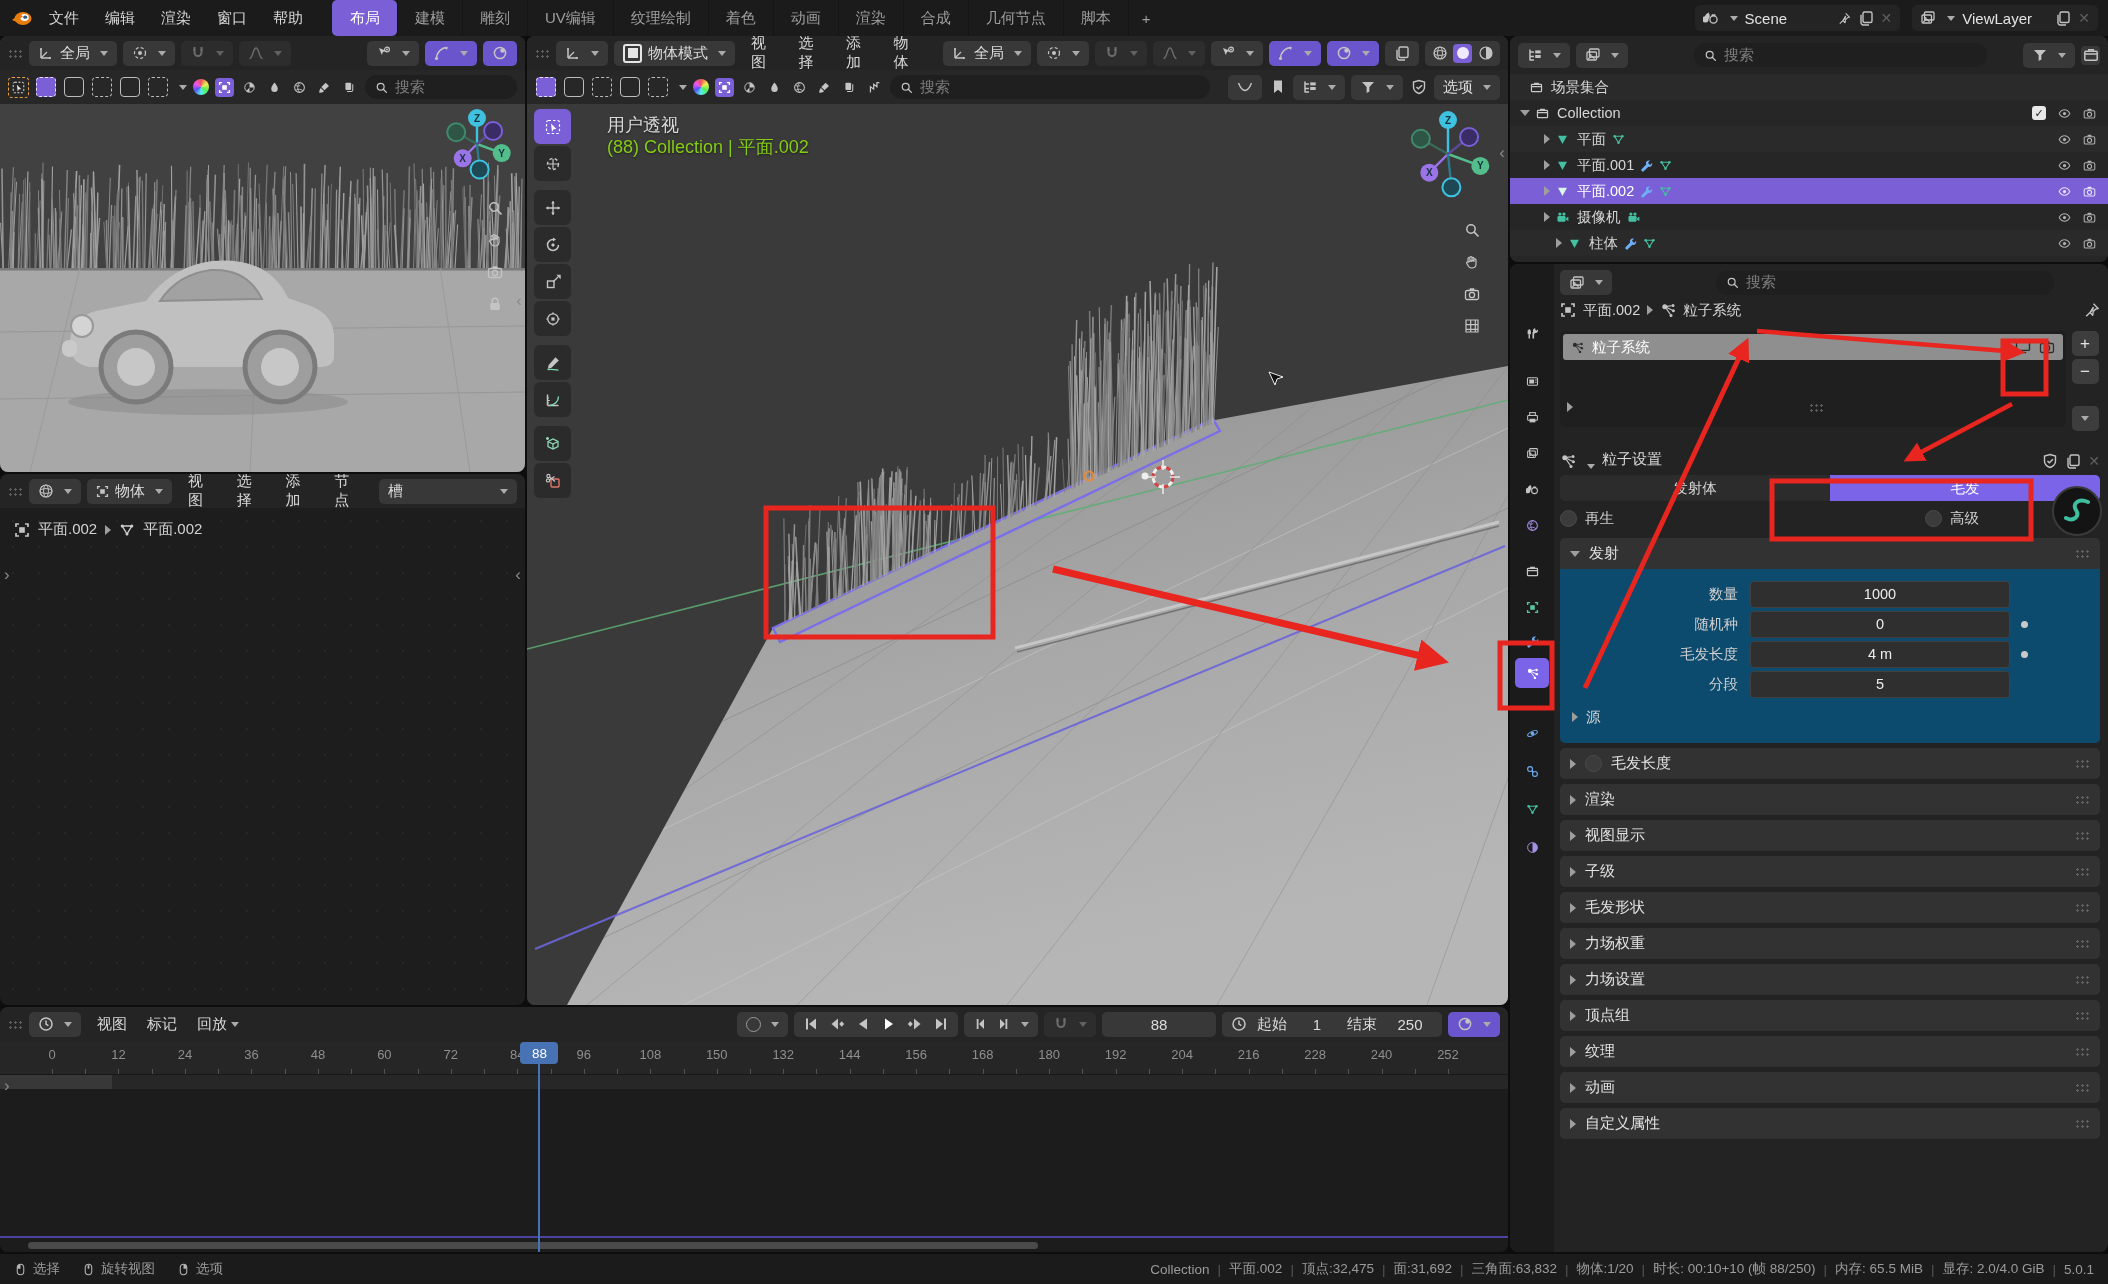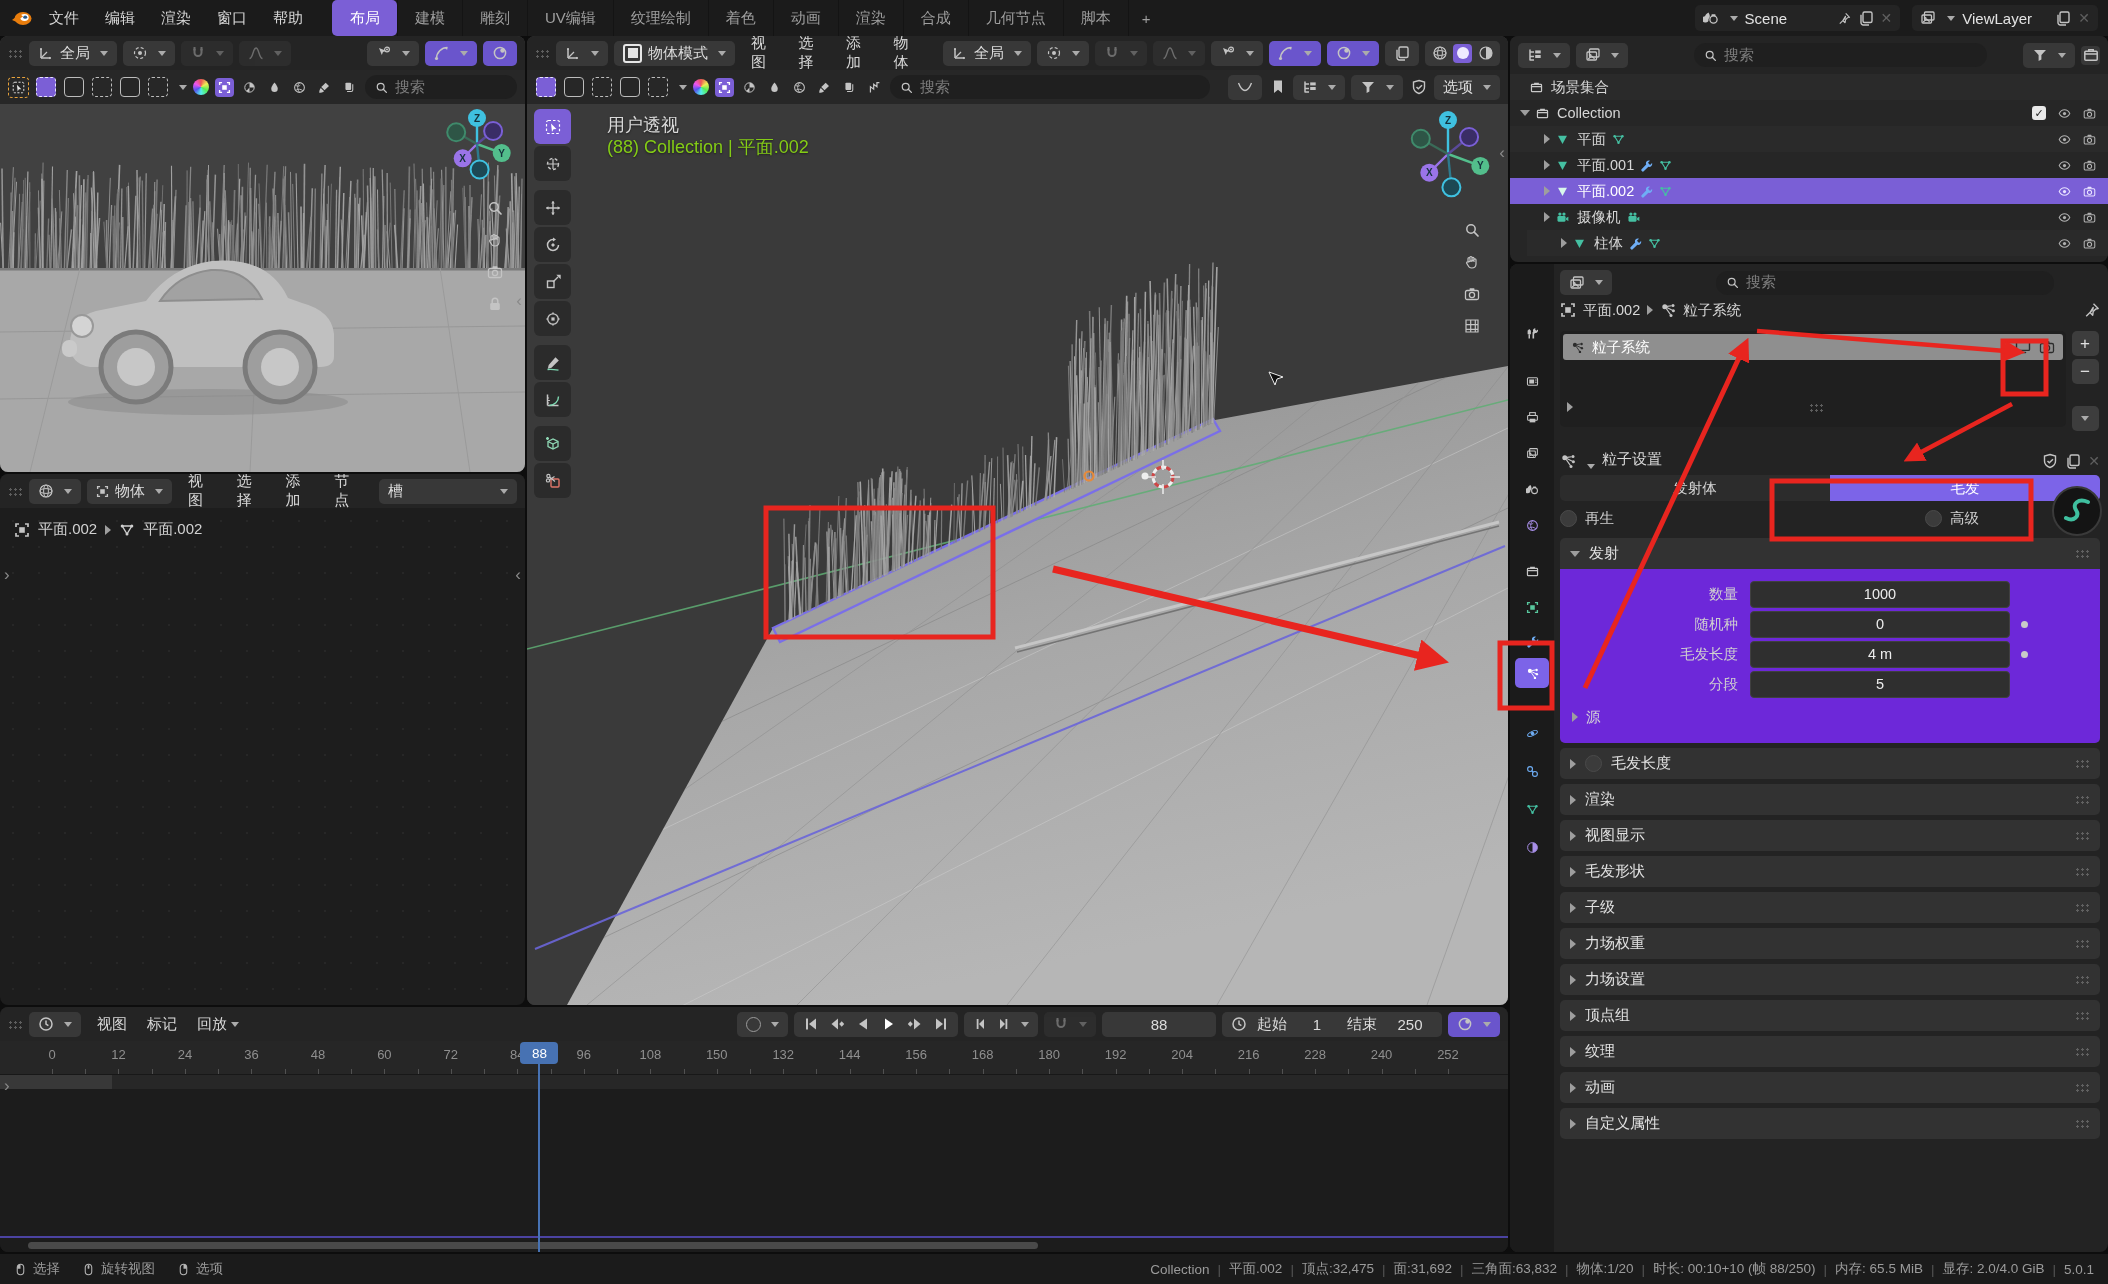--- a/index.html
+++ b/index.html
@@ -79,21 +79,21 @@
   .sqbtn{width:27px;height:25px;background:#3d3d3d;border-radius:5px;color:#e3e3e3;display:flex;align-items:center;justify-content:center;font-size:17px;}
   .psetrow{display:flex;align-items:flex-end;gap:7px;height:30px;margin-top:8px;color:#dadada;}
   .typerow{display:flex;margin-top:6px;border-radius:5px;overflow:hidden;height:26px;}
   .typerow .tb{flex:1;display:flex;align-items:center;justify-content:center;background:#2c2c2c;color:#d6d6d6;font-size:14.5px;}
   .typerow .tb.on{background:#7c64e8;color:#fff;}
   .chkrow{display:flex;align-items:center;height:30px;margin-top:2px;color:#cfcfcf;font-size:14.5px;}
   .chk{width:15px;height:15px;border-radius:3px;background:#3b3b3b;border:1px solid #4a4a4a;margin-right:8px;flex:0 0 auto;}
   .chk.circ{border-radius:50%;}
   .panel{background:#323232;border-radius:5px;margin-top:5px;}
   .phead{display:flex;align-items:center;gap:9px;height:31px;padding:0 10px;color:#e2e2e2;font-size:15px;}
-  .pbody{background:#6d28d9;border-radius:0 0 5px 5px;padding:10px 0 12px;}
+  .pbody{background:#0c4a6e;border-radius:0 0 5px 5px;padding:10px 0 12px;}
   .frow{display:flex;align-items:center;height:30px;padding-right:8px;}
   .frow .lbl{width:178px;text-align:right;color:#cfcfcf;font-size:14.5px;flex:0 0 auto;}
   .frow .fld{margin-left:12px;width:258px;height:25px;background:#2f2f2f;border:1px solid #404040;border-radius:4px;color:#ededed;display:flex;align-items:center;justify-content:center;font-size:14.5px;}
   .frow .dot{width:7px;height:7px;border-radius:50%;background:#c9c9c9;margin-left:11px;flex:0 0 auto;}
   .subrow{display:flex;align-items:center;gap:8px;color:#d6d6d6;height:28px;padding:0 12px;font-size:14.5px;margin-top:4px;}
   
   #tl{left:0;top:1007px;width:1508px;height:245px;background:#1e1e1e;}
   #tl .hdr{height:34px;}
   #ruler{position:relative;height:33px;background:#262626;border-bottom:1px solid #181818;}
   .tick{position:absolute;top:6px;width:40px;margin-left:-20px;text-align:center;color:#8f8f8f;font-size:13px;}
@@ -1765,21 +1765,21 @@
           </svg>
           <span class="rt">
             <svg class="ic sm" style="color: rgb(176, 176, 176);">
               <use href="#s-eye"></use>
             </svg>
             <svg class="ic sm" style="color: rgb(176, 176, 176);">
               <use href="#s-cam"></use>
             </svg>
           </span>
         </div>
-        <div class="orow" style="padding-left: 34px; margin-left: 17px;">
+        <div class="orow" style="padding-left: 46px;">
           <span class="tri-r"></span>
           <svg class="ic sm" style="color: rgb(69, 192, 162);">
             <use href="#s-tri"></use>
           </svg>
           <span class="name">柱体</span>
           <svg class="ic sm" style="color: rgb(111, 174, 245);">
             <use href="#s-wrench"></use>
           </svg>
           <svg class="ic sm" style="color: rgb(69, 192, 162);">
             <use href="#s-tridata"></use>
@@ -2012,29 +2012,29 @@
             <div class="phead">
               <span class="tri-r"></span>
               <span>视图显示</span>
               <span class="sp"></span>
               <span class="grip6"></span>
             </div>
           </div>
           <div class="panel">
             <div class="phead">
               <span class="tri-r"></span>
-              <span>毛发形状</span>
+              <span>子级</span>
               <span class="sp"></span>
               <span class="grip6"></span>
             </div>
           </div>
           <div class="panel">
             <div class="phead">
               <span class="tri-r"></span>
-              <span>子级</span>
+              <span>毛发形状</span>
               <span class="sp"></span>
               <span class="grip6"></span>
             </div>
           </div>
           <div class="panel">
             <div class="phead">
               <span class="tri-r"></span>
               <span>力场权重</span>
               <span class="sp"></span>
               <span class="grip6"></span>

